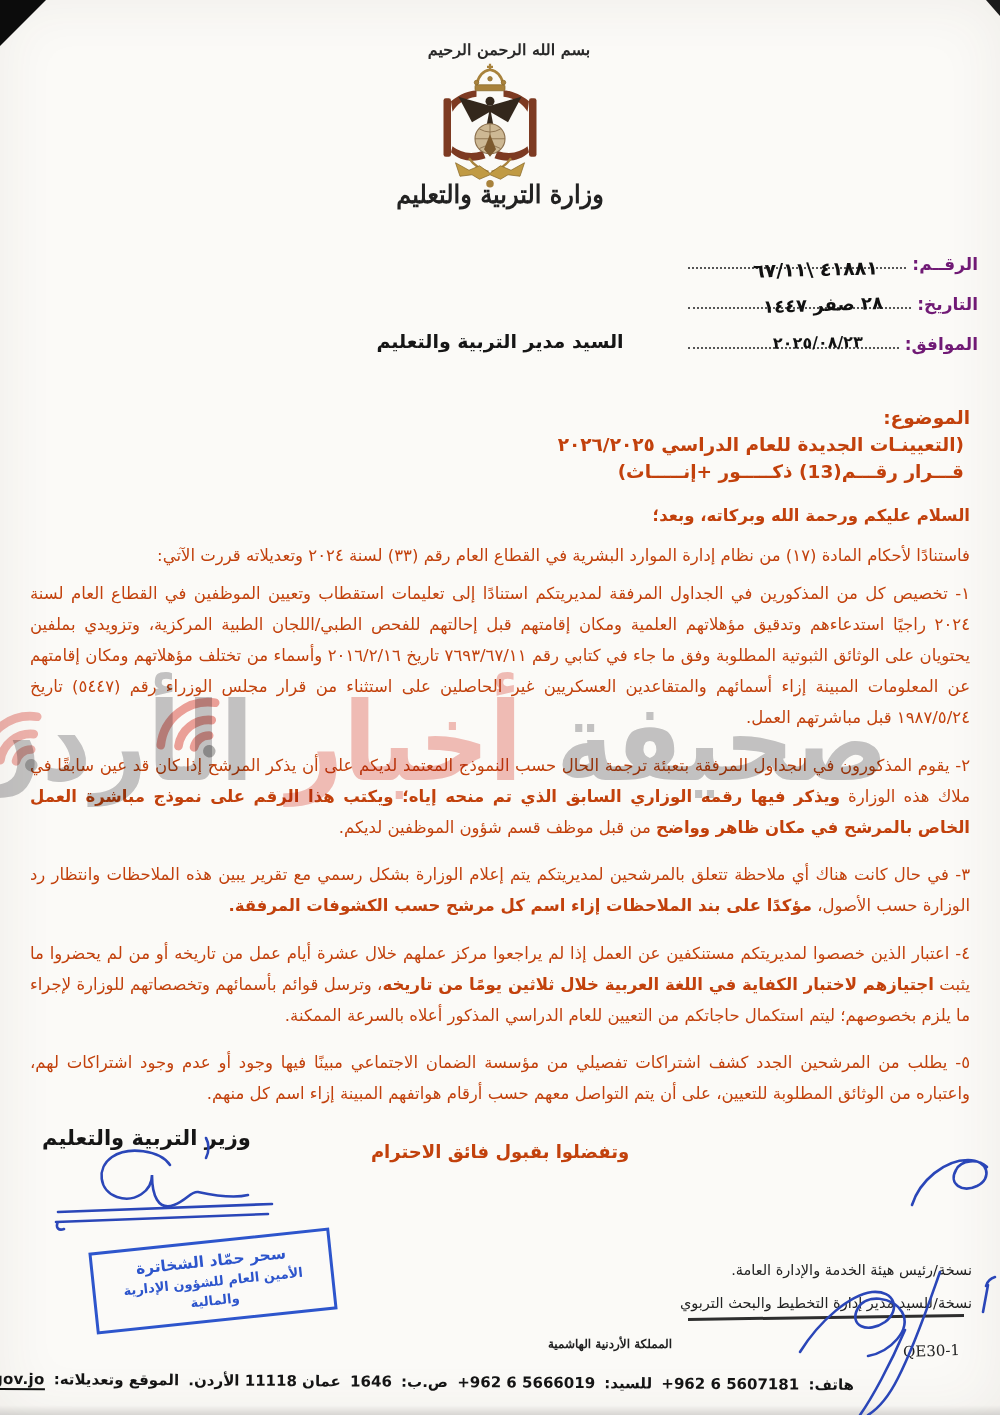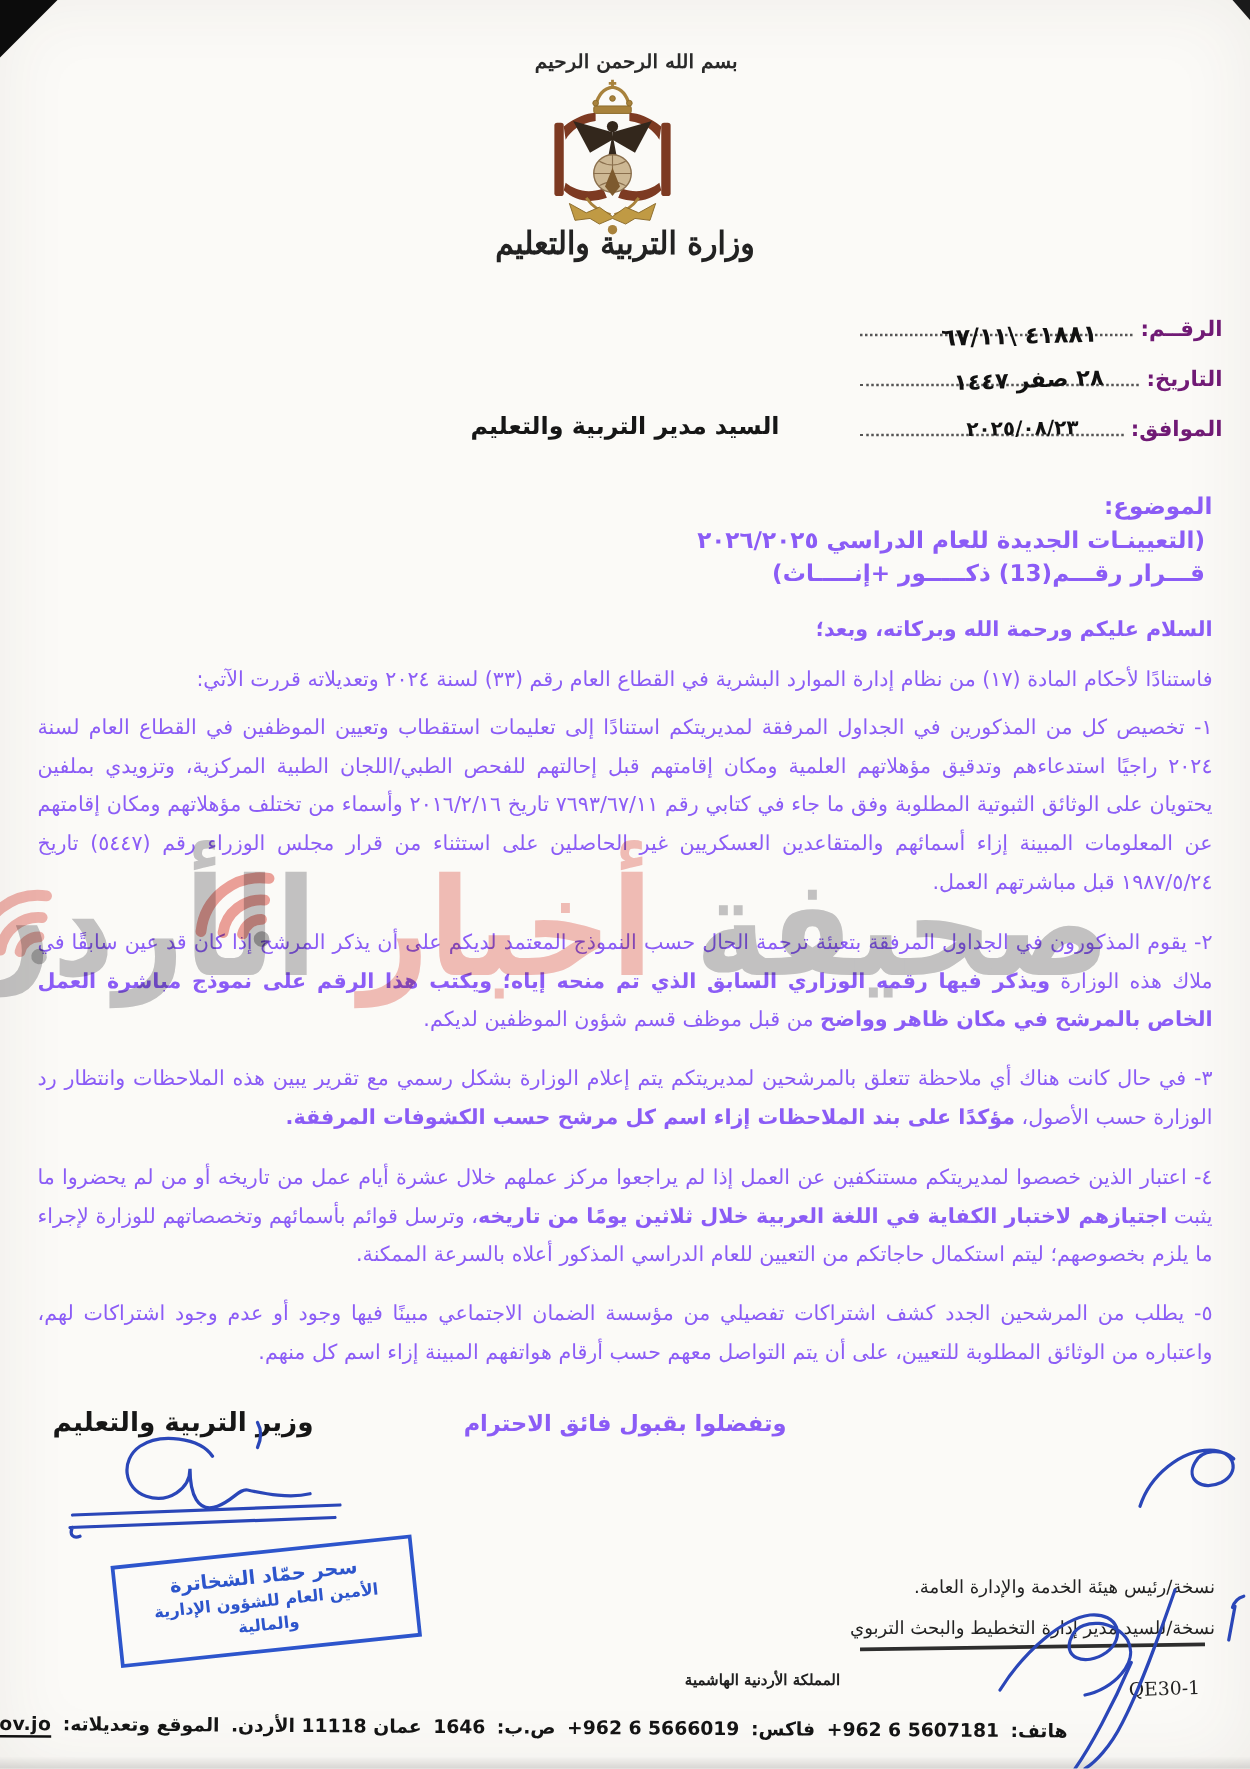--- a/index.html
+++ b/index.html
@@ -29,22 +29,22 @@
   .ref-row{display:flex;align-items:flex-end;height:40px;}
   .ref-label{font-weight:bold;font-size:17px;color:#701a75;white-space:nowrap;}
   .ref-leader{flex:1;border-bottom:2px dotted #555;margin:0 6px 5px 10px;height:1px;}
   .ref-val{position:absolute;font-weight:bold;color:#111;white-space:nowrap;}
   .ref-val-number{top:24px;right:100px;font-size:19px;transform:rotate(-1.5deg);letter-spacing:3px;}
   .ref-val-date{top:60px;right:95px;font-size:18px;transform:rotate(-2deg);letter-spacing:2px;}
   .ref-val-greg{top:99px;right:115px;font-size:16px;transform:rotate(-1deg);letter-spacing:2px;}
   
   .addressee{position:absolute;top:330px;left:0;right:0;text-align:center;
     font-weight:bold;font-size:19px;color:#161616;}
-  .content{position:absolute;top:392px;left:30px;right:30px;direction:rtl;
-    font-size:16.5px;line-height:31px;text-align:justify;color:#8b5cf6;z-index:1;}
+  .content{position:absolute;top:404px;left:30px;right:30px;direction:rtl;
+    font-size:16.5px;line-height:31px;text-align:justify;color:#c2410c;z-index:1;}
   .subject-label,.subject-line{font-weight:bold;font-size:18.5px;line-height:27px;text-align:right;}
   .subject-line{padding-right:6px;}
   .greeting{font-weight:bold;margin-top:15px;text-align:right;}
   .intro{margin-top:9px;}
   .item{margin-top:7px;}
   .ub{font-weight:bold;text-underline-offset:4px;}
   .closing{margin-top:27px;text-align:center;font-weight:bold;font-size:18px;}
   
   .sig-title{position:absolute;top:1126px;left:42px;width:180px;text-align:center;
     font-weight:bold;font-size:21px;color:#161616;white-space:nowrap;}
@@ -189,21 +189,21 @@
     <div>نسخة/رئيس هيئة الخدمة والإدارة العامة.</div>
     <div>نسخة/للسيد مدير إدارة التخطيط والبحث التربوي</div>
   </div>
   <div class="black-line"></div>
   <div class="form-code">QE30-1</div>
 
   <div class="kingdom">المملكة الأردنية الهاشمية</div>
   <div class="contact">
     <span>هاتف:</span>
     <span class="ltr-num" dir="ltr">+962 6 5607181</span>
-    <span>فاكس:</span>
+    <span>للسيد:</span>
     <span class="ltr-num" dir="ltr">+962 6 5666019</span>
     <span>ص.ب:</span>
     <span class="ltr-num" dir="ltr">1646</span>
     <span>عمان 11118 الأردن.</span>
     <span>الموقع وتعديلاته:</span>
     <span class="ltr-num website" dir="ltr">www.moe.gov.jo</span>
   </div>
 
   <svg class="pen" width="1000" height="1415" viewBox="0 0 1000 1415" fill="none" stroke="#2a46b8" stroke-width="2.6" stroke-linecap="round">
 

